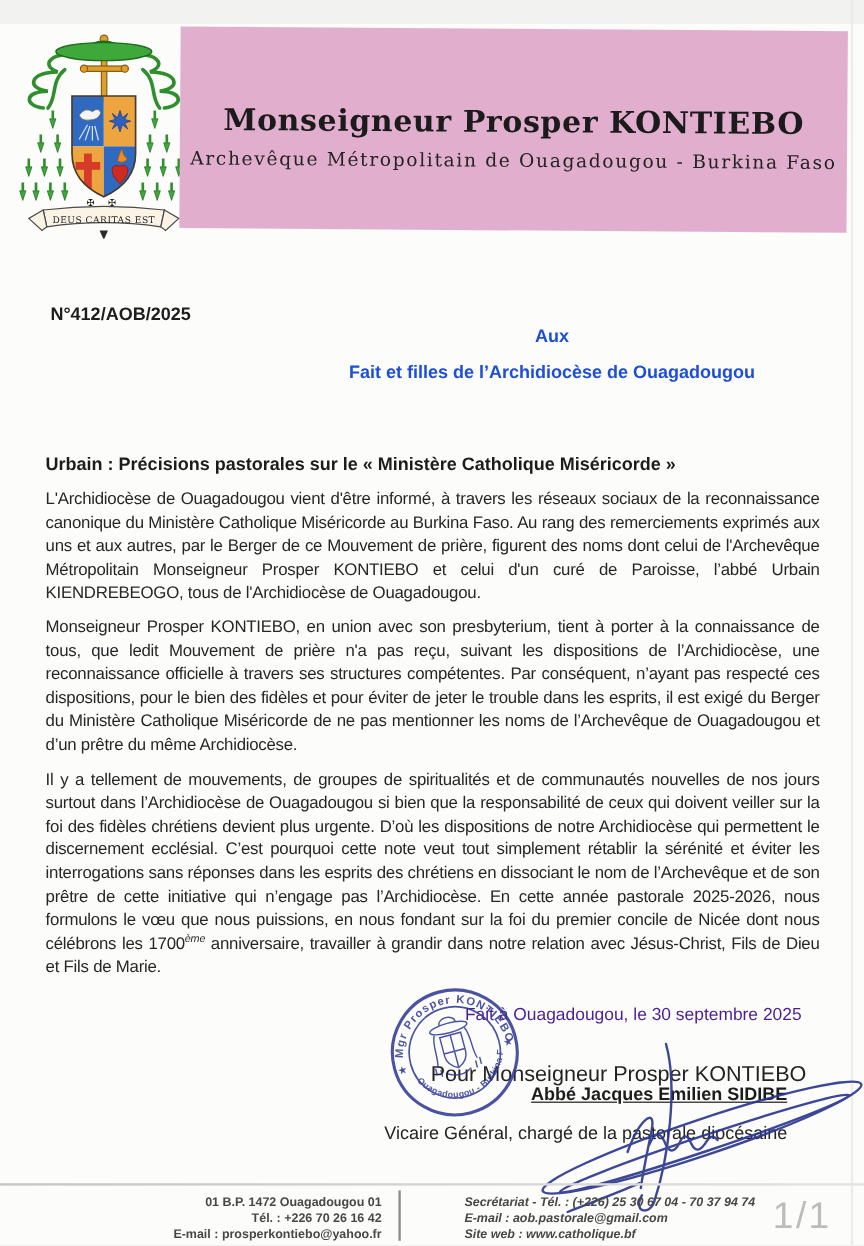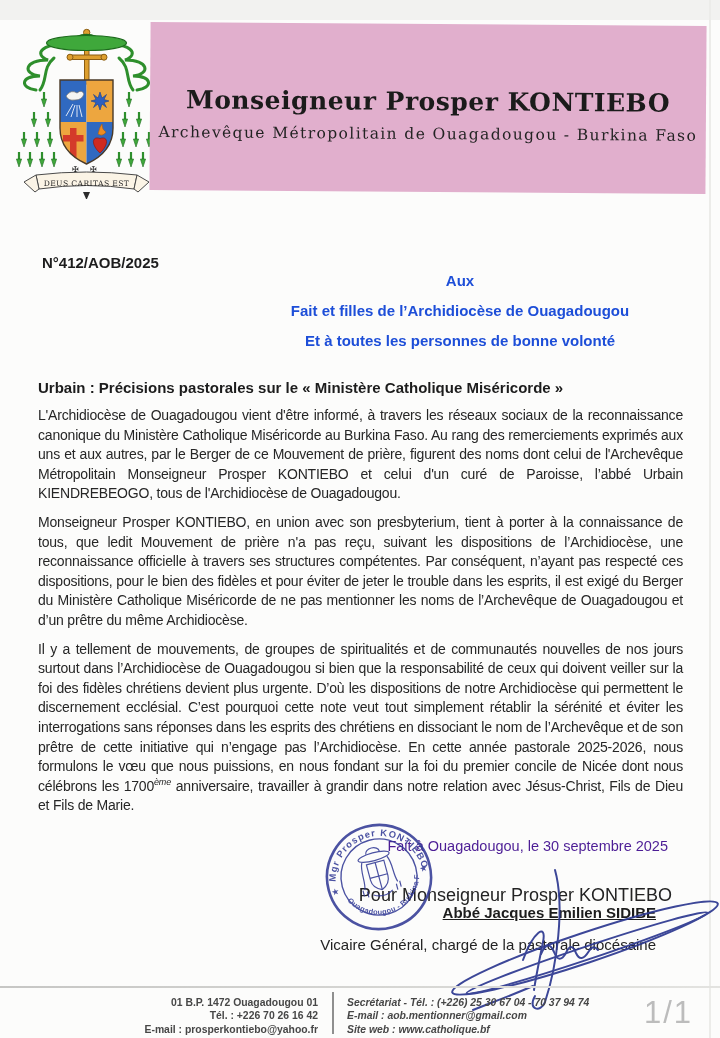--- a/index.html
+++ b/index.html
@@ -50,21 +50,21 @@
 
   .stamp { position:absolute; left:322px; top:820px; opacity:0.88; }
   .signature-svg { position:absolute; left:415px; top:848px; }
 
   
   .footer-rule { position:absolute; left:0; top:986px; width:720px; height:2px;
     background:linear-gradient(90deg,#c6c6c4 0%, #d6d6d3 55%, #e3e3e0 100%); }
   .footer-left { position:absolute; left:0; top:996px; width:318px; text-align:right; }
   .footer-right { position:absolute; left:347px; top:996px; width:300px; text-align:left;font-style:italic; }
   .footer-left div, .footer-right div {
-    font-size:10.4px; font-weight:bold; color:#474747; line-height:13.4px; white-space:nowrap;
+    font-size:10.4px; font-weight:bold; color:#474747; line-height:13.4px; white-space:nowrap;padding-left:40px;
   }
   .footer-divider { position:absolute; left:332px; top:992px; width:2px; height:42px; background:#8f8f8f; }
   .page-number { position:absolute; left:644px; top:995px; font-size:31px; color:#bcbcbc; letter-spacing:2px; font-family:"Liberation Sans",sans-serif; }
 </style>
 </head>
 <body>
 
 <div class="page">
 
   <div class="scan-strip-top"></div>
@@ -158,21 +158,20 @@
   <div class="banner">
     <div class="banner-title">Monseigneur Prosper KONTIEBO</div>
     <div class="banner-subtitle">Archevêque Métropolitain de Ouagadougou - Burkina Faso</div>
   </div>
 
   <div class="refnum">N°412/AOB/2025</div>
 
   <div class="recipients">
     <div>Aux</div>
     <div>Fait et filles de l’Archidiocèse de Ouagadougou</div>
-    <div>Et à toutes les personnes de bonne volonté</div>
   </div>
 
   <div class="subject">Urbain : Précisions pastorales sur le « Ministère Catholique Miséricorde »</div>
 
   <div class="body-text">
     <p><span>L'Archidiocèse de Ouagadougou vient d'être informé, à travers les réseaux sociaux de la reconnaissance canonique du Ministère Catholique Miséricorde au Burkina Faso. Au rang des remerciements exprimés aux uns et aux autres, par le Berger de ce Mouvement de prière, figurent des noms dont celui de l'Archevêque Métropolitain Monseigneur Prosper KONTIEBO et celui d'un curé de Paroisse, l’abbé Urbain KIENDREBEOGO, tous de l'Archidiocèse de Ouagadougou.</span></p>
     <p><span>Monseigneur Prosper KONTIEBO, en union avec son presbyterium, tient à porter à la connaissance de tous, que ledit Mouvement de prière n'a pas reçu, suivant les dispositions de l’Archidiocèse, une reconnaissance officielle à travers ses structures compétentes. Par conséquent, n’ayant pas respecté ces dispositions, pour le bien des fidèles et pour éviter de jeter le trouble dans les esprits, il est exigé du Berger du Ministère Catholique Miséricorde de ne pas mentionner les noms de l’Archevêque de Ouagadougou et d’un prêtre du même Archidiocèse.</span></p>
     <p><span>Il y a tellement de mouvements, de groupes de spiritualités et de communautés nouvelles de nos jours surtout dans l’Archidiocèse de Ouagadougou si bien que la responsabilité de ceux qui doivent veiller sur la foi des fidèles chrétiens devient plus urgente. D’où les dispositions de notre Archidiocèse qui permettent le discernement ecclésial. C’est pourquoi cette note veut tout simplement rétablir la sérénité et éviter les interrogations sans réponses dans les esprits des chrétiens en dissociant le nom de l’Archevêque et de son prêtre de cette initiative qui n’engage pas l’Archidiocèse. En cette année pastorale 2025-2026, nous formulons le vœu que nous puissions, en nous fondant sur la foi du premier concile de Nicée dont nous célébrons les 1700</span><sup>ème</sup><span> anniversaire, travailler à grandir dans notre relation avec Jésus-Christ, Fils de Dieu et Fils de Marie.</span></p>
   </div>
 
@@ -223,18 +222,18 @@
 
   <div class="footer-rule"></div>
   <div class="footer-divider"></div>
   <div class="footer-left">
     <div>01 B.P. 1472 Ouagadougou 01</div>
     <div>Tél. : +226 70 26 16 42</div>
     <div>E-mail : prosperkontiebo@yahoo.fr</div>
   </div>
   <div class="footer-right">
     <div>Secrétariat - Tél. : (+226) 25 30 67 04 - 70 37 94 74</div>
-    <div>E-mail : aob.mentionner@gmail.com</div>
+    <div>E-mail : aob.pastorale@gmail.com</div>
     <div>Site web : www.catholique.bf</div>
   </div>
   <div class="page-number">1/1</div>
 
 </div>
 
 </body></html>

